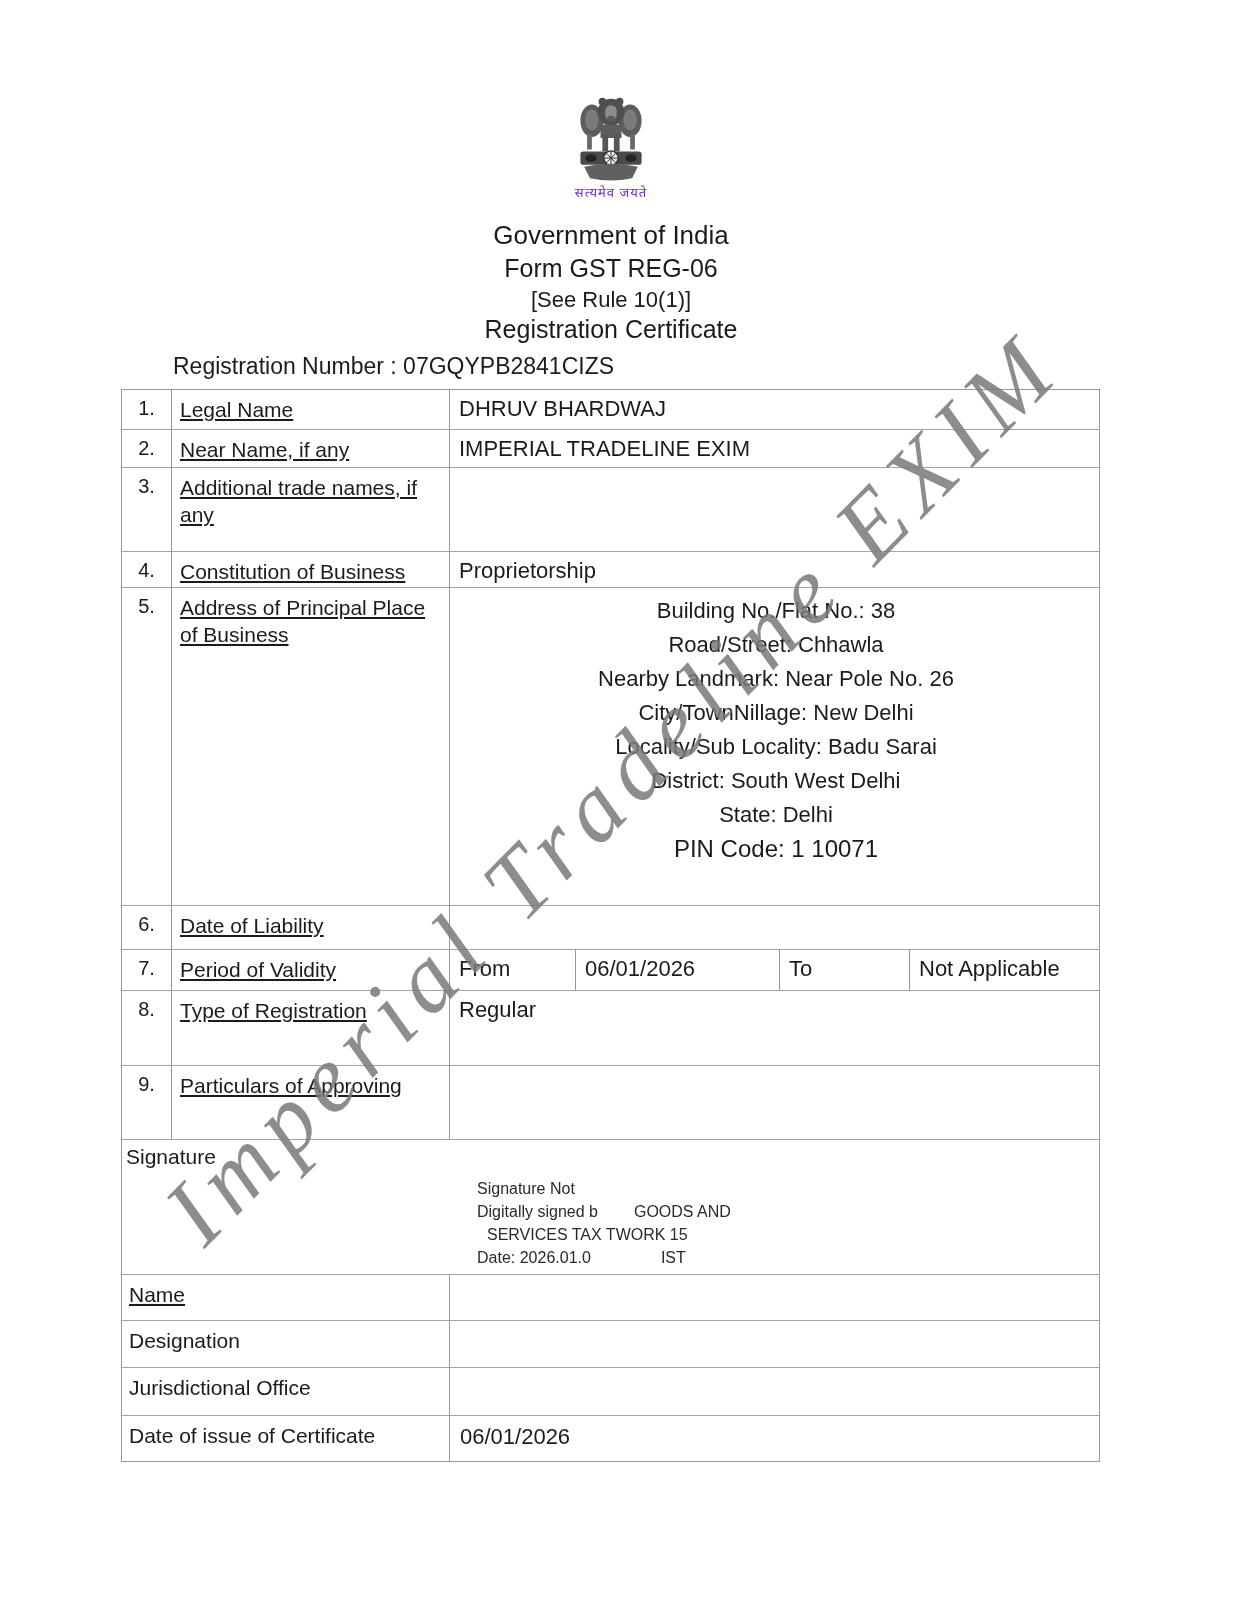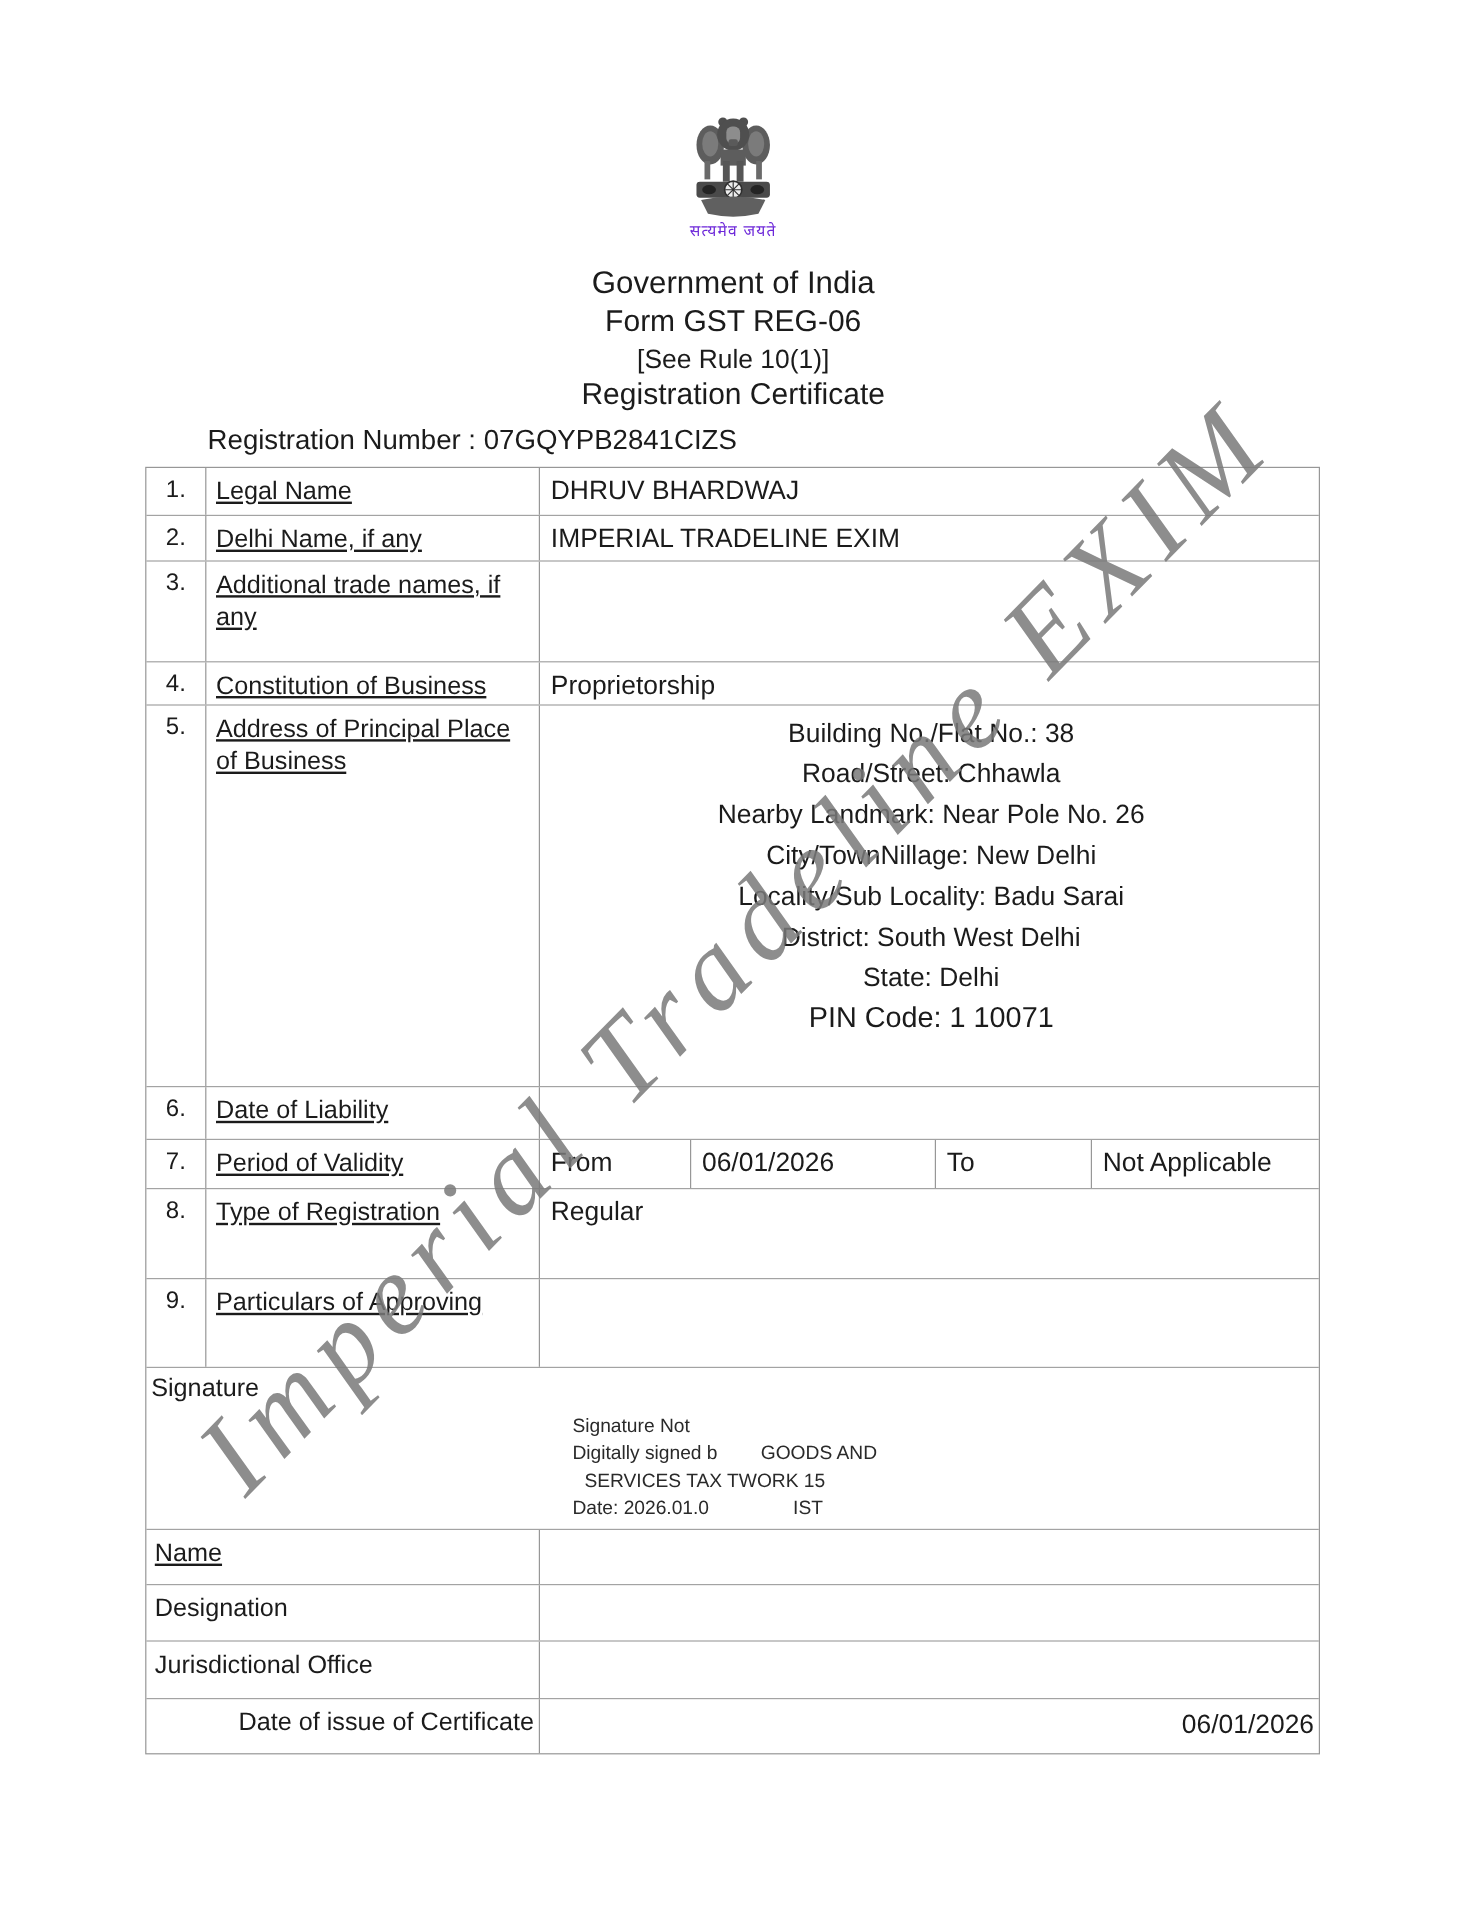--- a/index.html
+++ b/index.html
@@ -28,21 +28,21 @@
     font-size:96px;letter-spacing:11px;white-space:nowrap;
     color:#7a7a7a;opacity:0.85;z-index:5;pointer-events:none;
   }
   
   .doc-table{
     position:absolute;left:121px;top:389px;width:979px;
     border:1.6px solid #979797;box-sizing:border-box;z-index:2;
     font-size:22px;
   }
   .t-row{display:flex;border-bottom:1.6px solid #a3a3a3;box-sizing:border-box;}
-  .t-row:last-child{border-bottom:none;text-align:right;}
+  .t-row:last-child{border-bottom:none;}
   .c{box-sizing:border-box;overflow:hidden;}
   .c-num{width:50px;border-right:1.6px solid #979797;text-align:center;padding-top:7px;font-size:20px;flex:none;}
   .c-label{width:278px;border-right:1.6px solid #979797;padding:6px 4px 0 8px;font-size:21px;line-height:27px;flex:none;text-decoration:underline;}
   .c-value{flex:1;padding:6px 6px 0 9px;font-size:22px;}
   .c-sub{border-right:1.6px solid #979797;padding:6px 1px 0 9px;flex:none;}
   .addr-line{line-height:34px;white-space:nowrap;text-align:center;}
   .addr-line.big{font-size:24px;}
   
   .rh1{height:40px;}  .rh2{height:38px;}  .rh3{height:84px;}
   .rh4{height:36px;}  .rh5{height:318px;} .rh6{height:44px;}
@@ -110,21 +110,21 @@
   <div class="doc-table">
 
     <div class="t-row rh1">
       <div class="c c-num">1.</div>
       <div class="c c-label">Legal Name</div>
       <div class="c c-value">DHRUV BHARDWAJ</div>
     </div>
 
     <div class="t-row rh2">
       <div class="c c-num">2.</div>
-      <div class="c c-label">Delhi Name, if any</div>
+      <div class="c c-label">Near Name, if any</div>
       <div class="c c-value">IMPERIAL TRADELINE EXIM</div>
     </div>
 
     <div class="t-row rh3">
       <div class="c c-num">3.</div>
       <div class="c c-label">Additional trade names, if any</div>
       <div class="c c-value"></div>
     </div>
 
     <div class="t-row rh4">

